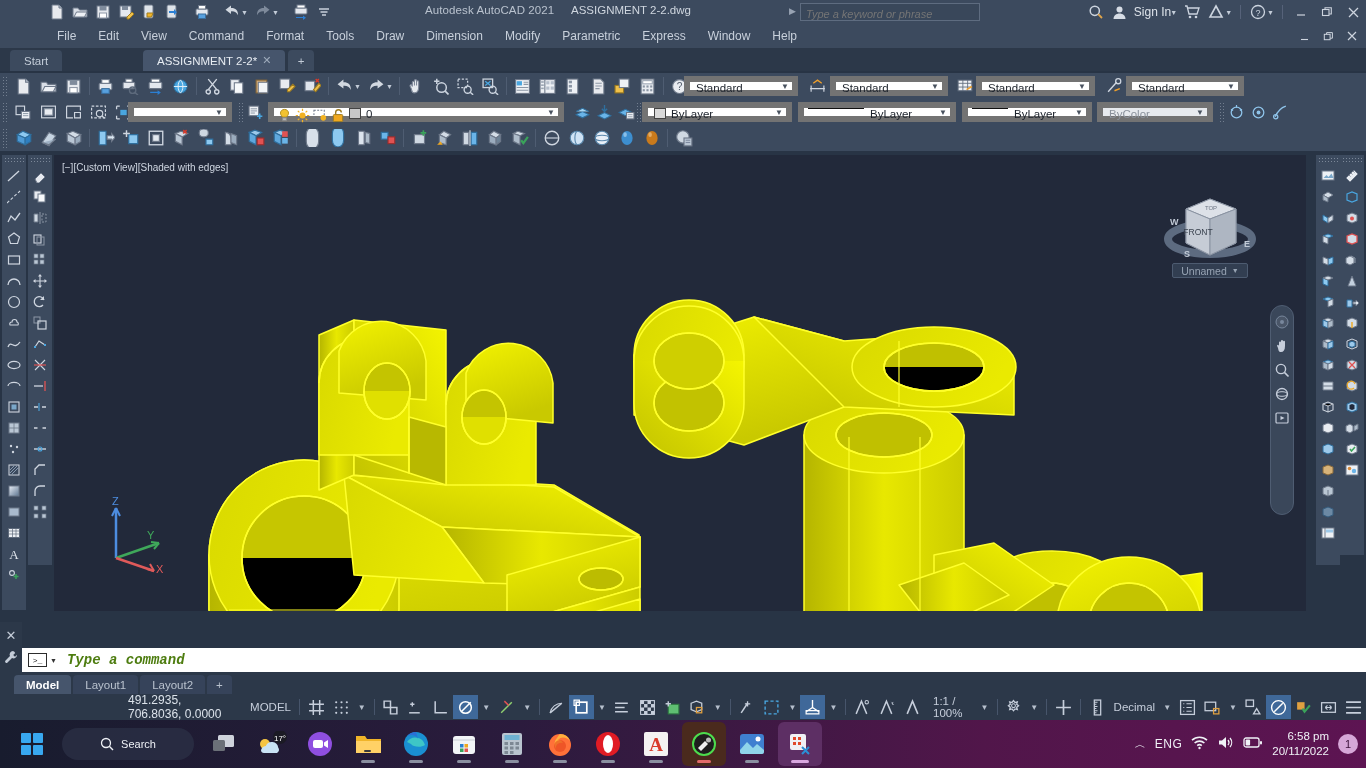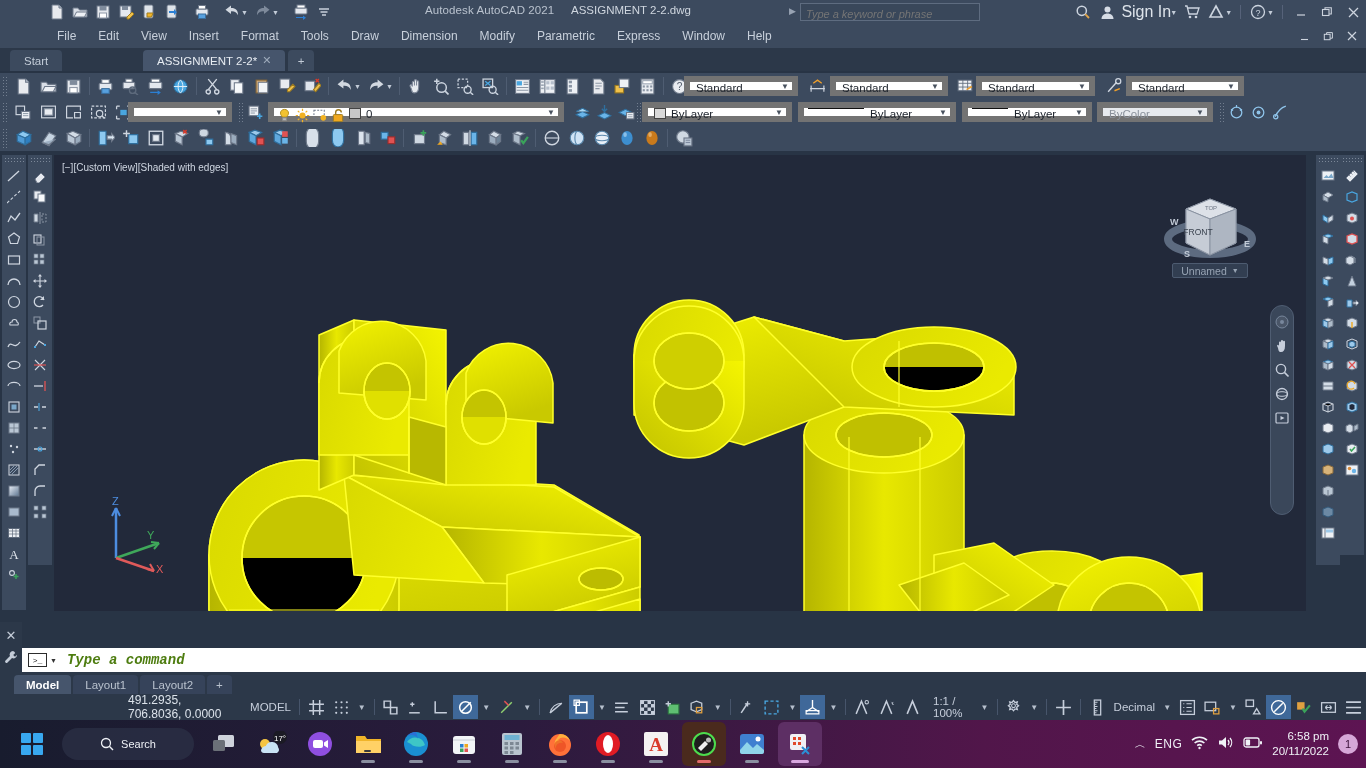--- a/index.html
+++ b/index.html
@@ -30,21 +30,21 @@
     position: absolute; left: 800px; top: 3px; width: 180px; height: 18px;
     background: #34415459; border: 1px solid #5e6c80;
   }
   .search-box input {
     width: 100%; height: 100%; background: transparent; border: 0; outline: none;
     font-style: italic; font-size: 11px; color: #aab4c2; padding-left: 5px;
     font-family: "Liberation Sans", sans-serif;
   }
   .tb-right { position: absolute; right: 0; top: 0; height: 24px; display: flex; align-items: center; }
   .tb-right .ic { width: 24px; height: 24px; display: flex; align-items: center; justify-content: center; color: #c2cad6; }
-  .signin { font-size: 16px; color: #dde3ea; padding: 0 2px; }
+  .signin { font-size: 12px; color: #dde3ea; padding: 0 2px; }
   .vbar { width: 1px; height: 14px; background: #566279; margin: 0 5px; }
   .wbtn { width: 26px; height: 24px; display: flex; align-items: center; justify-content: center; color: #cdd4de; font-size: 13px; }
 
   
   .menubar {
     position: absolute; left: 0; top: 24px; width: 1366px; height: 24px;
     background: #3c4a5e; display: flex; align-items: center; padding-left: 46px;
   }
   .menubar .mi { font-size: 12px; color: #c8d0db; padding: 2px 11px; }
   .mb-right { position: absolute; right: 2px; top: 0; height: 24px; display: flex; align-items: center; }
@@ -334,21 +334,21 @@
             <path d="M2 2l9 9M11 2l-9 9" stroke="#cdd4de" stroke-width="1.3"></path>
           </svg>
       </div>
     </div>
   </div>
 
   <div class="menubar">
     <span class="mi">File</span>
     <span class="mi">Edit</span>
     <span class="mi">View</span>
-    <span class="mi">Insert</span>
+    <span class="mi">Command</span>
     <span class="mi">Format</span>
     <span class="mi">Tools</span>
     <span class="mi">Draw</span>
     <span class="mi">Dimension</span>
     <span class="mi">Modify</span>
     <span class="mi">Parametric</span>
     <span class="mi">Express</span>
     <span class="mi">Window</span>
     <span class="mi">Help</span>
 

